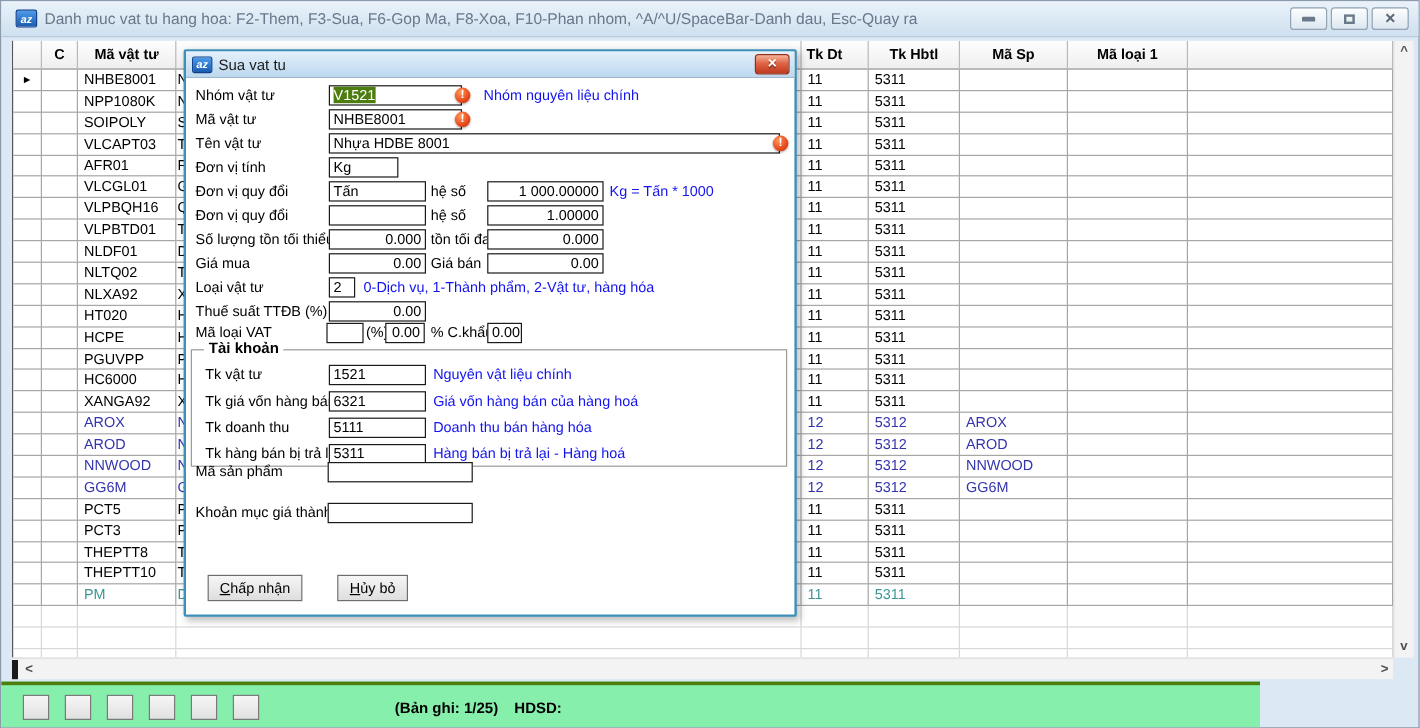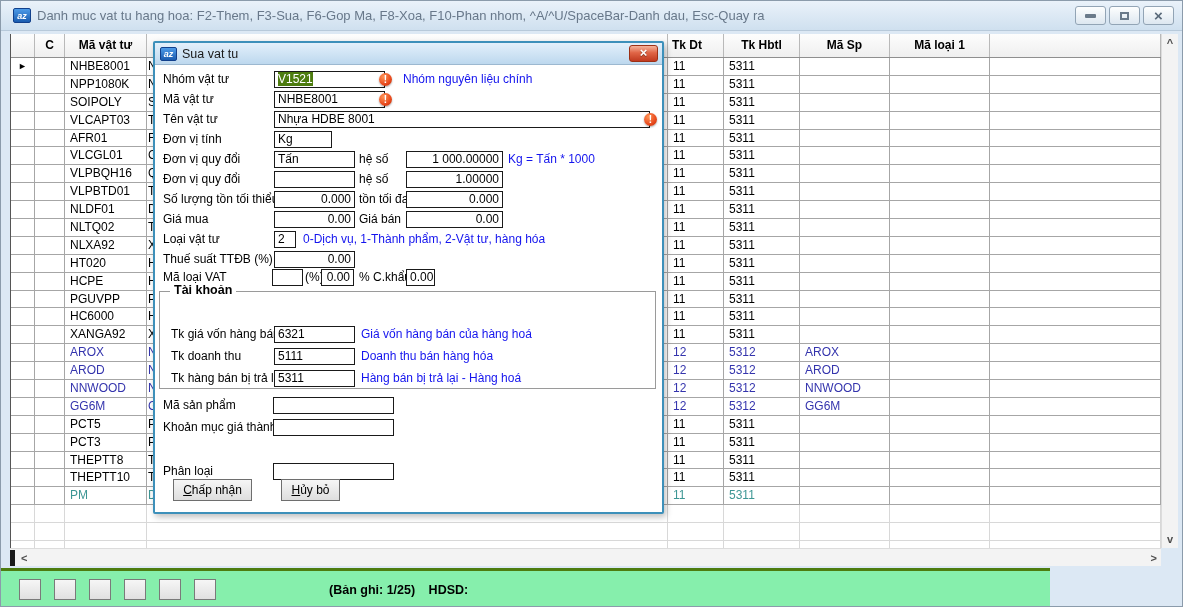--- a/index.html
+++ b/index.html
@@ -579,52 +579,53 @@
         <span class="dlabel" style="left:8px;">Mã loại VAT</span>
         <div class="dinput" style="left:117px; top:0; width:31px;"></div>
         <span class="dlabel" style="left:150px;">(%)</span>
         <div class="dinput num" style="left:166px; top:0; width:33px;">0.00</div>
         <span class="dlabel" style="left:204px;">% C.khẩu</span>
         <div class="dinput num" style="left:251px; top:0; width:29px;">0.00</div>
       </div>
 
       <div class="groupbox">
         <span class="group-title">Tài khoản</span>
+        <div class="drow" style="top:12px; width:100%;">
+          <span class="dlabel" style="left:11px;">Tk vật tư</span>
+          <div class="dinput" style="left:114px; top:0; width:81px;">1521</div>
+          <span class="hint" style="left:201px;">Nguyên vật liệu chính</span>
+        </div>
         <div class="drow" style="top:34px; width:100%;">
           <span class="dlabel" style="left:11px;">Tk giá vốn hàng bán</span>
           <div class="dinput" style="left:114px; top:0; width:81px;">6321</div>
           <span class="hint" style="left:201px;">Giá vốn hàng bán của hàng hoá</span>
         </div>
         <div class="drow" style="top:56px; width:100%;">
           <span class="dlabel" style="left:11px;">Tk doanh thu</span>
           <div class="dinput" style="left:114px; top:0; width:81px;">5111</div>
           <span class="hint" style="left:201px;">Doanh thu bán hàng hóa</span>
         </div>
         <div class="drow" style="top:78px; width:100%;">
           <span class="dlabel" style="left:11px;">Tk hàng bán bị trả lại</span>
           <div class="dinput" style="left:114px; top:0; width:81px;">5311</div>
           <span class="hint" style="left:201px;">Hàng bán bị trả lại - Hàng hoá</span>
         </div>
       </div>
 
-      <div class="drow" style="top:332px; width:100%;">
+      <div class="drow" style="top:320px; width:100%;">
         <span class="dlabel" style="left:8px;">Mã sản phẩm</span>
         <div class="dinput" style="left:118px; top:0; width:121px;"></div>
       </div>
 
       <div class="drow" style="top:354px; width:100%;">
         <span class="dlabel" style="left:8px;">Khoản mục giá thành</span>
         <div class="dinput" style="left:118px; top:0; width:121px;"></div>
       </div>
 
 
-      <div class="drow" style="top:398px; width:100%;">
-        <span class="dlabel" style="left:8px;">Phân loại</span>
-        <div class="dinput" style="left:118px; top:0; width:121px;"></div>
-      </div>
 
       <button class="dlg-btn" style="left:18px; top:414px; width:79px;"><u>C</u>hấp nhận</button>
       <button class="dlg-btn" style="left:126px; top:414px; width:59px;"><u>H</u>ủy bỏ</button>
 
     </div>
   </div>
 
 </div>
 
 </body></html>

